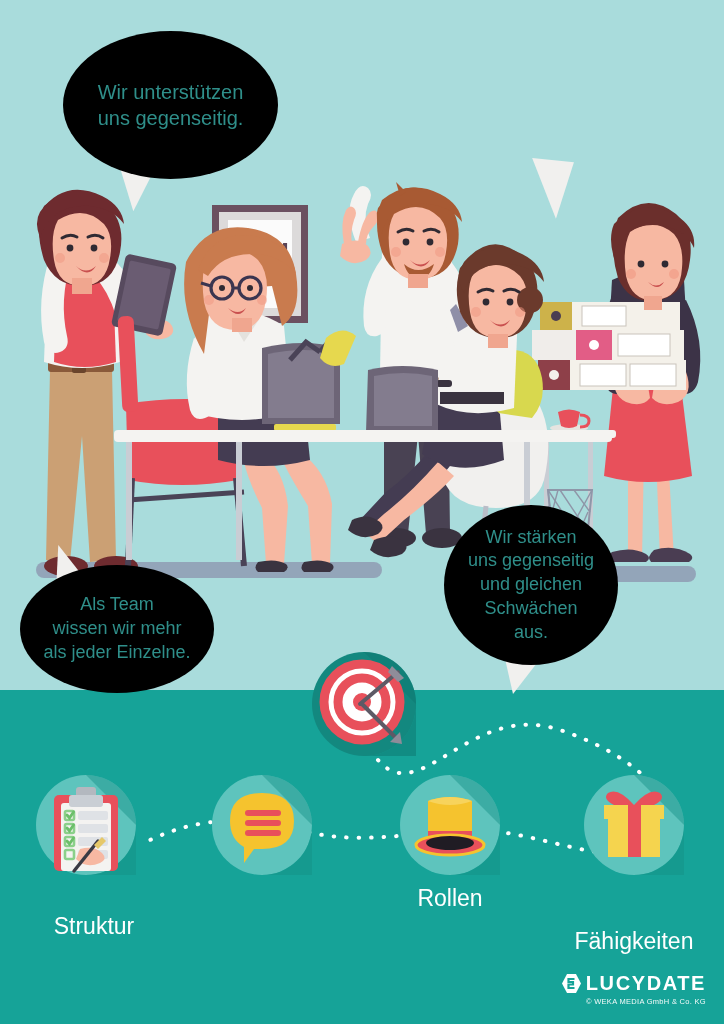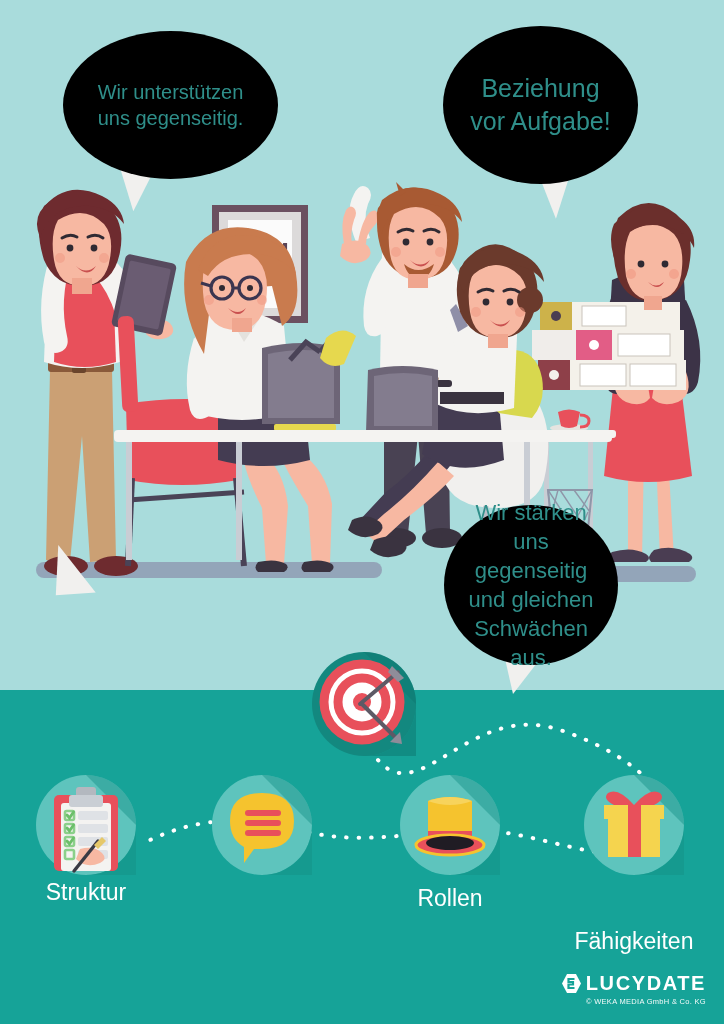--- a/index.html
+++ b/index.html
@@ -29,21 +29,21 @@
 
   #b2{left:443px;top:26px;width:195px;height:158px;}
   #b2 .txt{font-size:25px;}
   #t2{left:529px;top:160px;border-left:30px solid transparent;border-right:12px solid transparent;border-top:58px solid #f1f0ee;transform:rotate(6deg);}
 
   #b3{left:20px;top:565px;width:194px;height:128px;}
   #b3 .txt{font-size:18px;}
   #t3{left:54px;top:544px;border-left:6px solid transparent;border-right:34px solid transparent;border-bottom:50px solid #f1f0ee;transform:rotate(-4deg);}
 
   #b4{left:444px;top:505px;width:174px;height:160px;}
-  #b4 .txt{font-size:22px;}
+  #b4 .txt{font-size:18px;}
   #t4{left:503px;top:650px;border-left:10px solid transparent;border-right:34px solid transparent;border-top:44px solid #f1f0ee;}
 
   
   .scene{position:absolute;left:0;top:0;width:724px;height:690px;z-index:10;}
 
   
   .target-wrap{position:absolute;left:312px;top:652px;width:104px;height:104px;z-index:30;}
   .icon-node{position:absolute;width:100px;height:100px;z-index:25;}
   .icon-label{
     position:absolute;color:#ffffff;font-size:23px;text-align:center;
@@ -349,26 +349,27 @@
 
   </svg>
 
   <div class="tail" id="t1"></div>
   <div class="bubble" id="b1">
     <span class="txt">Wir unterstützen
 uns gegenseitig.</span>
   </div>
 
   <div class="tail" id="t2"></div>
-  <div class="bubble" id="b2">
-    <span class="txt">Beziehung
-vor Aufgabe!</span>
-  </div>
 
   <div class="tail" id="t3"></div>
+  <div class="bubble" id="b3">
+    <span class="txt">Als Team
+wissen wir mehr
+als jeder Einzelne.</span>
+  </div>
 
   <div class="tail" id="t4"></div>
   <div class="bubble" id="b4">
     <span class="txt">Wir stärken
 uns gegenseitig
 und gleichen
 Schwächen
 aus.</span>
   </div>
 
@@ -453,21 +454,21 @@
       <circle cx="50" cy="50" r="50" fill="#5ec4bd"></circle>
       <path d="M50 0 A50 50 0 0 1 50 100 L100 100 L100 50 Z" fill="#139186" opacity=".45"></path>
       <path d="M50 30 q-16 -18 -26 -12 q-6 6 6 12 Z" fill="#e8505b"></path>
       <path d="M50 30 q16 -18 26 -12 q6 6 -6 12 Z" fill="#e8505b"></path>
       <rect x="20" y="30" width="60" height="14" fill="#f5d44e"></rect>
       <rect x="24" y="44" width="52" height="38" fill="#f5d44e"></rect>
       <rect x="44" y="30" width="13" height="52" fill="#e8505b"></rect>
     </svg>
   </div>
 
-  <div class="icon-label" style="left:0px;top:879px;width:172px;">Struktur</div>
+  <div class="icon-label" style="left:0px;top:913px;width:172px;padding-left:8px;">Struktur</div>
   <div class="icon-label" style="left:374px;top:885px;width:152px;">Rollen</div>
   <div class="icon-label" style="left:545px;top:928px;width:178px;">Fähigkeiten</div>
 
   <div class="logo">
     <div class="logo-row">
       <svg width="21" height="21" viewBox="0 0 21 21">
         <path d="M6 1 L15 1 L20 10.5 L15 20 L6 20 L1 10.5 Z" fill="#ffffff"></path>
         <path d="M13.5 6 L7.5 6 L7.5 9 L12 9 L12 11.5 L7.5 11.5 L7.5 15 L13.5 15" fill="none" stroke="#16a398" stroke-width="2.2"></path>
       </svg>
       <span class="logo-word">LUCYDATE</span>

